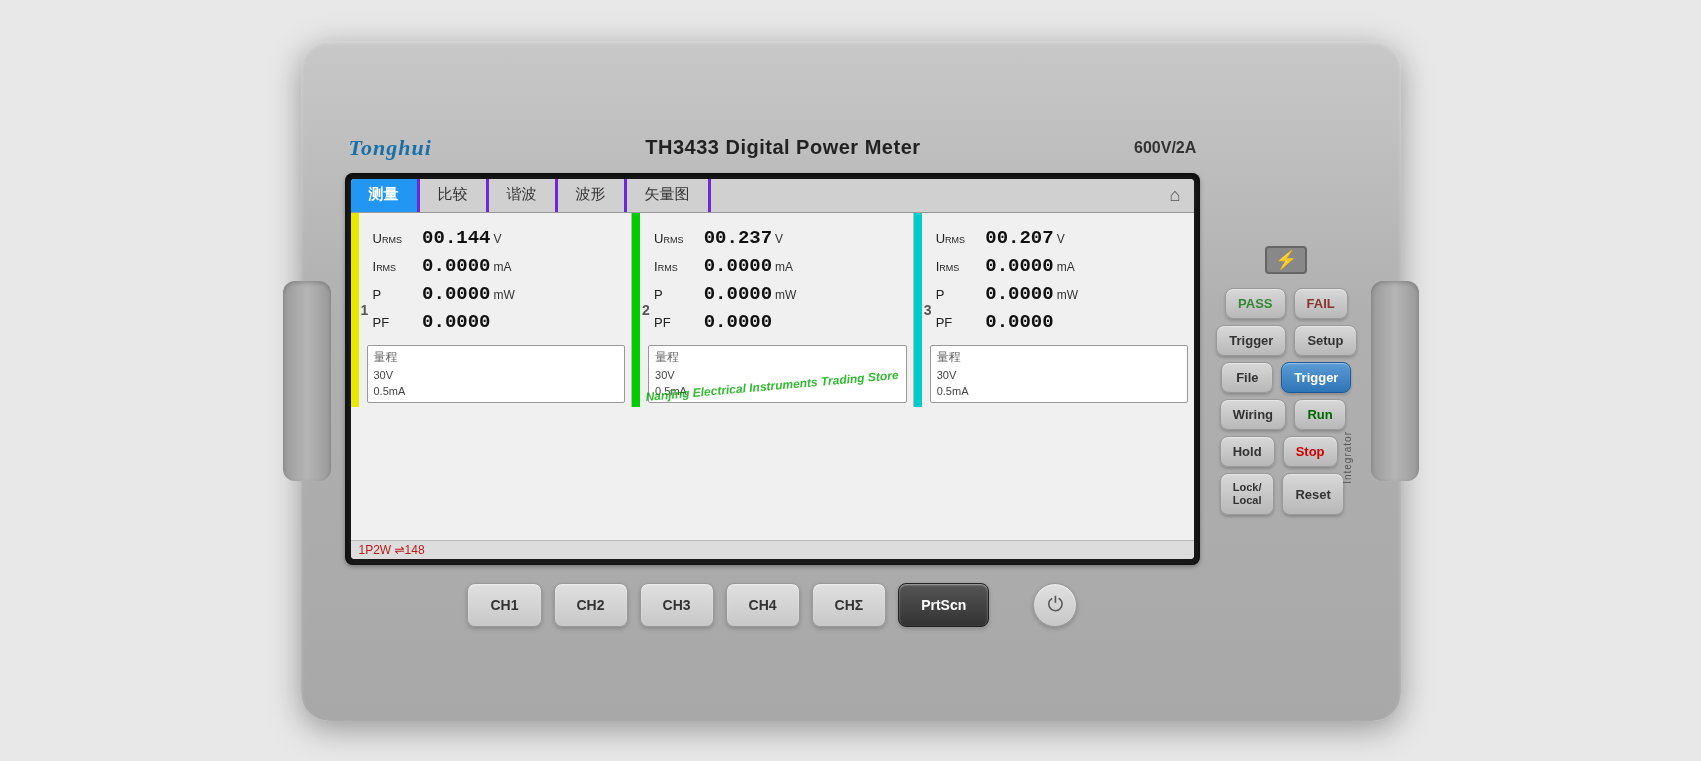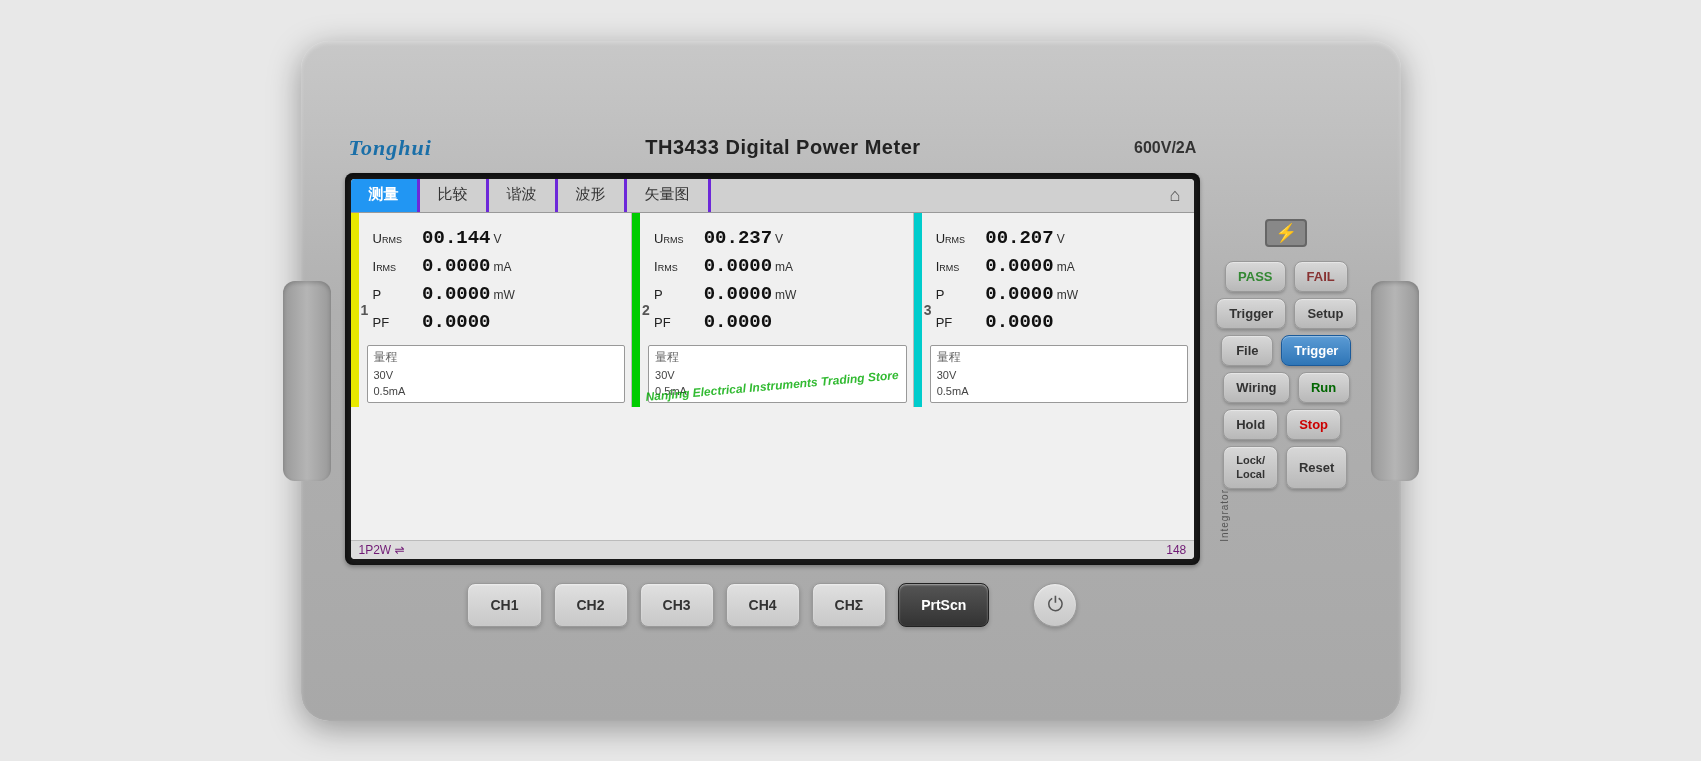--- a/index.html
+++ b/index.html
@@ -125,23 +125,22 @@
       font-size: 18px;
       color: #555;
       cursor: pointer;
     }
 
     .screen-footer {
       background: #ddd;
       padding: 2px 8px;
       display: flex;
       flex-direction: row;
-      justify-content: space-between;
       font-size: 12px;
-      color: #701a75;
+      color: #b91c1c;
       border-top: 1px solid #bbb;
     }
     .watermark {
       position: absolute;
       top: 50%;
       left: 50%;
       transform: translate(-50%, -50%) rotate(-5deg);
       font-size: 12px;
       color: #00aa00;
       font-style: italic;
@@ -508,21 +507,21 @@
       </div>
       <div class="btn-row">
         <button class="ctrl-btn">Trigger</button>
         <button class="ctrl-btn">Setup</button>
       </div>
       <div class="btn-row">
         <button class="ctrl-btn">File</button>
         <button class="ctrl-btn trigger">Trigger</button>
       </div>
 
-      <div style="display:flex;flex-direction:column;align-items:flex-start;gap:0;">
+      <div style="display:flex;flex-direction:row;align-items:center;gap:0;">
         <div>
           <div class="btn-row" style="margin-bottom:6px;">
             <button class="ctrl-btn">Wiring</button>
             <button class="ctrl-btn run">Run</button>
           </div>
           <div class="btn-row" style="margin-bottom:6px;">
             <button class="ctrl-btn">Hold</button>
             <button class="ctrl-btn stop">Stop</button>
           </div>
           <div class="btn-row">

